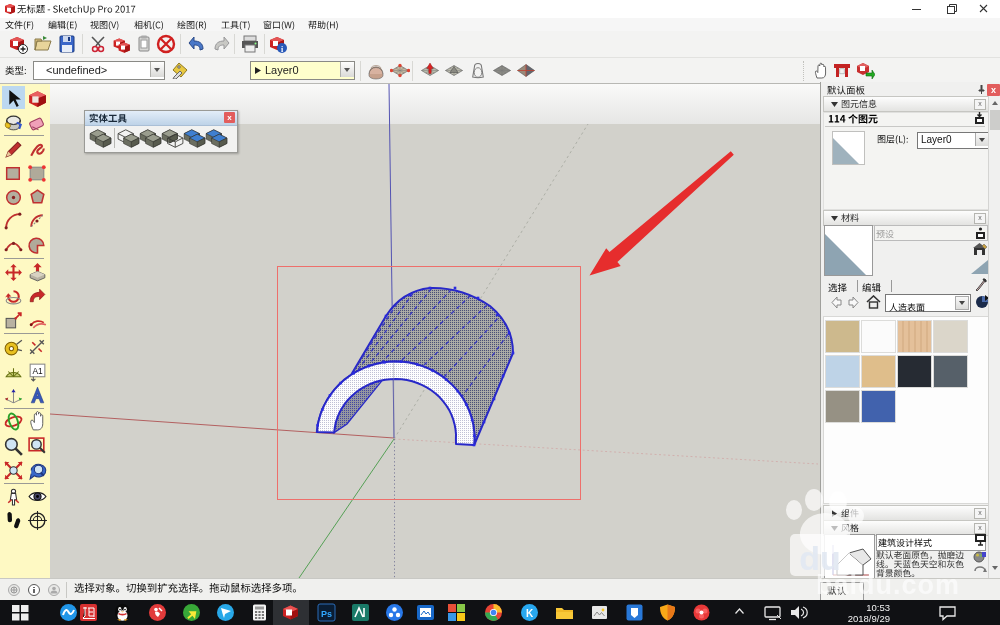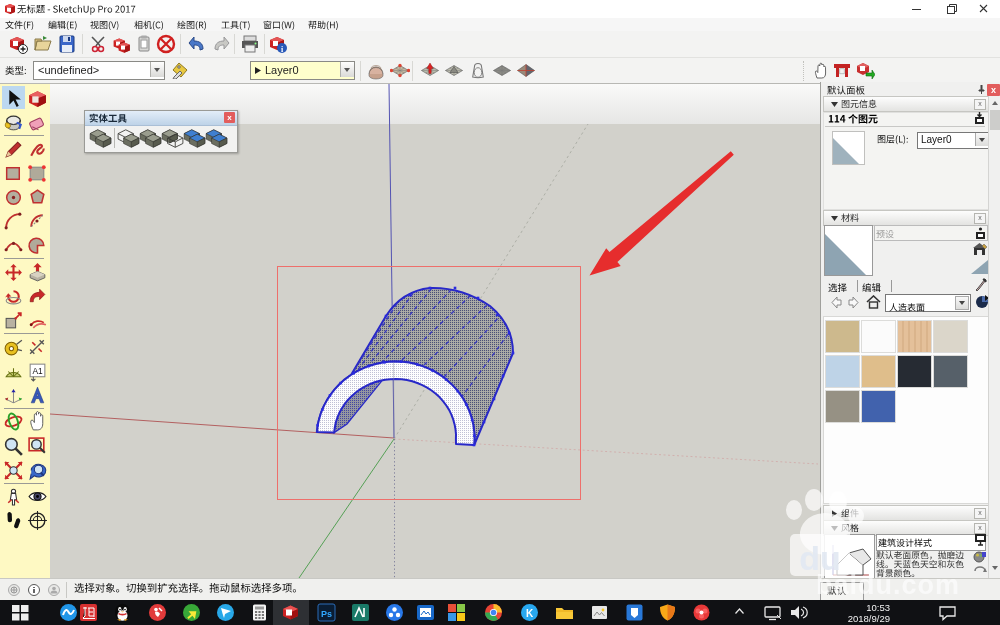--- a/index.html
+++ b/index.html
@@ -121,21 +121,21 @@
       </svg>
     </div>
   <div class="tsep" style="left:82px"></div>
   <div class="tsep" style="left:180px"></div>
   <div class="tsep" style="left:234px"></div>
   <div class="tsep" style="left:264px"></div>
 </div>
 
 <div class="abs" id="toolbar2">
   <div class="abs" style="left:33px;top:3px;width:130px;height:17px;background:#fff;border:1px solid #8a8a86;font-size:11px;color:#222;line-height:16px;">
-    <span style="margin-left:4px">&lt;undefined&gt;</span>
+    <span style="margin-left:12px">&lt;undefined&gt;</span>
     <div class="abs" style="right:0;top:0;width:13px;height:15px;background:linear-gradient(#fefefe,#d9d9d7);border-left:1px solid #b0b0ac">
         <div style="position:absolute;left:3px;top:6px;width:0;height:0;border-left:3px solid transparent;border-right:3px solid transparent;border-top:4px solid #555"></div>
       </div>
   </div>
   <svg class="abs" style="left:170px;top:3px" width="20" height="18" viewBox="0 0 20 18">
       <polygon points="3,9 9,2 17,9 11,16" fill="#e8c840" stroke="#907820"></polygon>
       <circle cx="9" cy="6" r="1.2" fill="#fff" stroke="#555"></circle>
       <path d="M4,16 L10,10 12,12 6,18 3,18 Z" fill="#ddd" stroke="#666"></path>
     </svg>
   <div class="abs" style="left:250px;top:3px;width:103px;height:17px;background:#ffffcc;border:1px solid #8a8a86;font-size:11px;color:#222;line-height:16px;">

